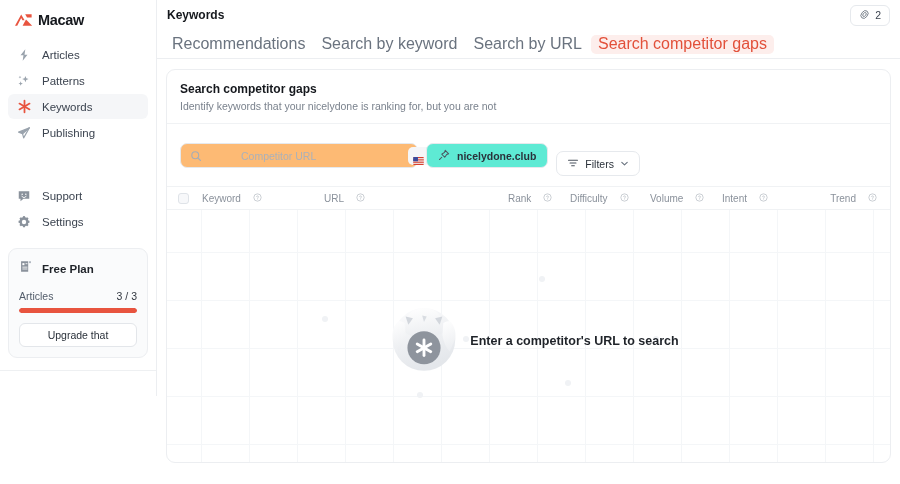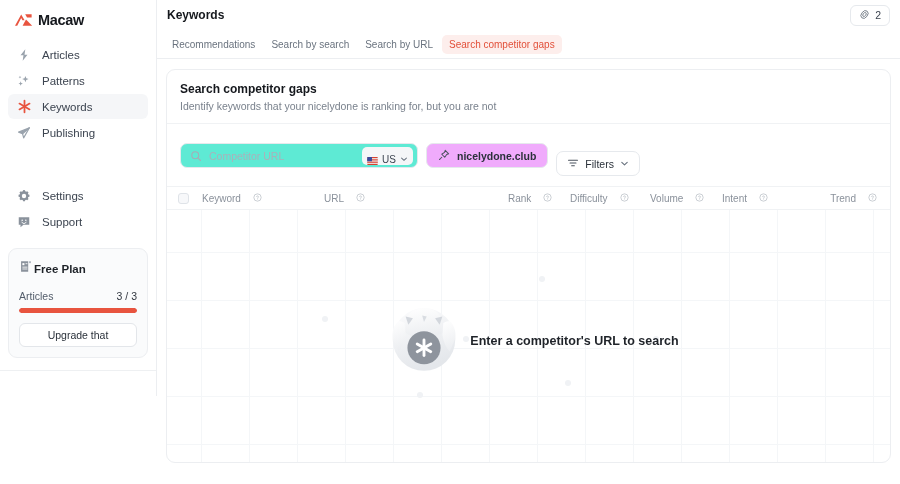--- a/index.html
+++ b/index.html
@@ -39,21 +39,21 @@
 
   .nav-bottom { margin-top: auto; padding: 0 8px 0 8px; display: flex; flex-direction: column; gap: 1px; }
 
   .plan-card {
     margin: 14px 8px 0 8px;
     background: #fafbfc;
     border: 1px solid #eceef1;
     border-radius: 9px;
     padding: 10px 10px 10px 10px;
   }
-  .plan-head { display: flex; align-items: center; }
+  .plan-head { display: flex; align-items: center; gap: 8px; }
   .plan-name { font-size: 11.5px; font-weight: 700; color: #1f2329; }
   .plan-meter-row {
     display: flex; justify-content: space-between; align-items: baseline;
     margin-top: 12px; font-size: 10.5px; color: #525c6a;
   }
   .plan-count { color: #30363f; }
   .bar-track { margin-top: 6px; height: 5px; border-radius: 3px; background: #eceef1; overflow: hidden; }
   .bar-fill { height: 100%; border-radius: 3px; background: #e8543f; }
   .upgrade-btn {
     margin-top: 10px; width: 100%; height: 24px;
@@ -79,54 +79,54 @@
     border: 1px solid #e6e9ed; border-radius: 6px; background: #fff;
     font-size: 10.5px; color: #3c4450; cursor: pointer;
   }
 
   .tabbar {
     height: 29px; display: flex; align-items: center; gap: 2px;
     padding: 0 8px; border-bottom: 1px solid #eceef1;
   }
   .tab {
     height: 19px; padding: 0 7px; display: flex; align-items: center;
-    border-radius: 5px; font-size: 10px; color: #6a737f; cursor: pointer;
+    border-radius: 5px; font-size: 16px; color: #6a737f; cursor: pointer;
     white-space: nowrap;
   }
   .tab.active { background: #fdeeec; color: #e2503a; }
 
   .content { flex: 1; padding: 10px 9px 0 9px; }
   .card {
     height: 394px;
     border: 1px solid #eceef1; border-radius: 9px;
     background: #ffffff; overflow: hidden;
     display: flex; flex-direction: column;
   }
   .card-head { padding: 12px 13px 11px 13px; border-bottom: 1px solid #f0f2f4; }
   .card-title { font-size: 12px; font-weight: 700; color: #15181d; }
   .card-sub { margin-top: 4px; font-size: 10.5px; color: #7a828d; }
 
   .toolbar { display: flex; align-items: center; gap: 8px; padding: 11px 13px 10px 13px; }
   .search-wrap {
     width: 238px; height: 25px; display: flex; align-items: center;
-    border: 1px solid #e6e9ed; border-radius: 7px; background: #5eead4; padding: 0 4px 0 9px;
+    border: 1px solid #e6e9ed; border-radius: 7px; background: #fdba74; padding: 0 4px 0 9px; gap: 32px;
   }
   .search-wrap input {
     flex: 1; border: 0; outline: none; font-size: 10.5px; font-family: inherit;
     color: #30363f; background: transparent;
   }
   .search-wrap input::placeholder { color: #aab1ba; }
   .geo-chip {
     display: flex; align-items: flex-end; gap: 4px; height: 18px; padding: 0 5px;
     background: #f5f6f8; border-radius: 5px; font-size: 10px; color: #3c4450; cursor: pointer;
   }
   .flag { width: 11px; height: 8px; border-radius: 1px; display: block; }
   .site-chip {
     display: flex; align-items: center; gap: 7px; height: 25px; padding: 0 11px;
-    border: 1px solid #e6e9ed; border-radius: 7px; background: #f0abfc;
+    border: 1px solid #e6e9ed; border-radius: 7px; background: #5eead4;
     font-size: 10.5px; color: #2a313a; font-weight: 700; cursor: pointer;
   }
   .filters-btn {
     display: flex; align-items: center; gap: 6px; height: 25px; padding: 0 10px;
     border: 1px solid #e6e9ed; border-radius: 7px; background: #fff;
     font-size: 10.5px; color: #2a313a; cursor: pointer; margin-top: 16px;
   }
 
   .thead {
     display: flex; align-items: center; height: 24px;
@@ -219,36 +219,36 @@
           </svg>
         </span>
         <span>Publishing</span>
       </div>
     </nav>
 
     <div class="nav-bottom">
       <div class="nav-item">
         <span class="nav-ico">
           <svg width="14" height="14" viewBox="0 0 16 16" fill="#8a929c">
-            <path d="M8 1.2 l1.1 .25 .35 1.25 1.1 .46 1.1-.7 1.55 1.55 -.7 1.1 .46 1.1 1.25 .35 0 2.2 -1.25 .35 -.46 1.1 .7 1.1 -1.55 1.55 -1.1-.7 -1.1 .46 -.35 1.25 -2.2 0 -.35-1.25 -1.1-.46 -1.1 .7 -1.55-1.55 .7-1.1 -.46-1.1 -1.25-.35 0-2.2 1.25-.35 .46-1.1 -.7-1.1 1.55-1.55 1.1 .7 1.1-.46 .35-1.25 Z"></path>
-            <circle cx="8" cy="8" r="2.5" fill="#ffffff"></circle>
-          </svg>
-        </span>
-        <span>Settings</span>
-      </div>
-      <div class="nav-item">
-        <span class="nav-ico">
-          <svg width="14" height="14" viewBox="0 0 16 16" fill="#8a929c">
             <path d="M2 2.6 h12 v8.4 h-6.6 L4 14 v-3 H2 Z"></path>
             <circle cx="5.9" cy="6.1" r=".85" fill="#fff"></circle>
             <circle cx="10.1" cy="6.1" r=".85" fill="#fff"></circle>
             <path d="M5.6 8.2 a2.6 2.6 0 0 0 4.8 0" stroke="#fff" stroke-width="1" fill="none" stroke-linecap="round"></path>
           </svg>
         </span>
         <span>Support</span>
+      </div>
+      <div class="nav-item">
+        <span class="nav-ico">
+          <svg width="14" height="14" viewBox="0 0 16 16" fill="#8a929c">
+            <path d="M8 1.2 l1.1 .25 .35 1.25 1.1 .46 1.1-.7 1.55 1.55 -.7 1.1 .46 1.1 1.25 .35 0 2.2 -1.25 .35 -.46 1.1 .7 1.1 -1.55 1.55 -1.1-.7 -1.1 .46 -.35 1.25 -2.2 0 -.35-1.25 -1.1-.46 -1.1 .7 -1.55-1.55 .7-1.1 -.46-1.1 -1.25-.35 0-2.2 1.25-.35 .46-1.1 -.7-1.1 1.55-1.55 1.1 .7 1.1-.46 .35-1.25 Z"></path>
+            <circle cx="8" cy="8" r="2.5" fill="#ffffff"></circle>
+          </svg>
+        </span>
+        <span>Settings</span>
       </div>
     </div>
 
     <div class="plan-card">
       <div class="plan-head">
         <span>
           <svg width="15" height="15" viewBox="0 0 16 16" fill="#6b7480">
             <path d="M2.2 2.4 h7.6 v11.2 h-7.6 Z" fill="#8a929c"></path>
             <path d="M3.6 4.4 h2.2 v2.2 h-2.2 Z" fill="#ffffff"></path>
             <path d="M7.0 4.6 h2.0 v.9 h-2.0 Z" fill="#ffffff"></path>
@@ -284,21 +284,21 @@
             <ellipse cx="8" cy="8" rx="4.4" ry="6.2" transform="rotate(38 8 8)"></ellipse>
             <ellipse cx="8" cy="8" rx="2.0" ry="3.2" transform="rotate(38 8 8)"></ellipse>
           </svg>
         </span>
         <span>2</span>
       </div>
     </div>
 
     <div class="tabbar">
       <div class="tab">Recommendations</div>
-      <div class="tab">Search by search</div>
+      <div class="tab">Search by keyword</div>
       <div class="tab">Search by URL</div>
       <div class="tab active">Search competitor gaps</div>
     </div>
 
     <div class="content">
       <section class="card">
 
         <div class="card-head">
           <div class="card-title">Search competitor gaps</div>
           <div class="card-sub">Identify keywords that your nicelydone is ranking for, but you are not</div>

